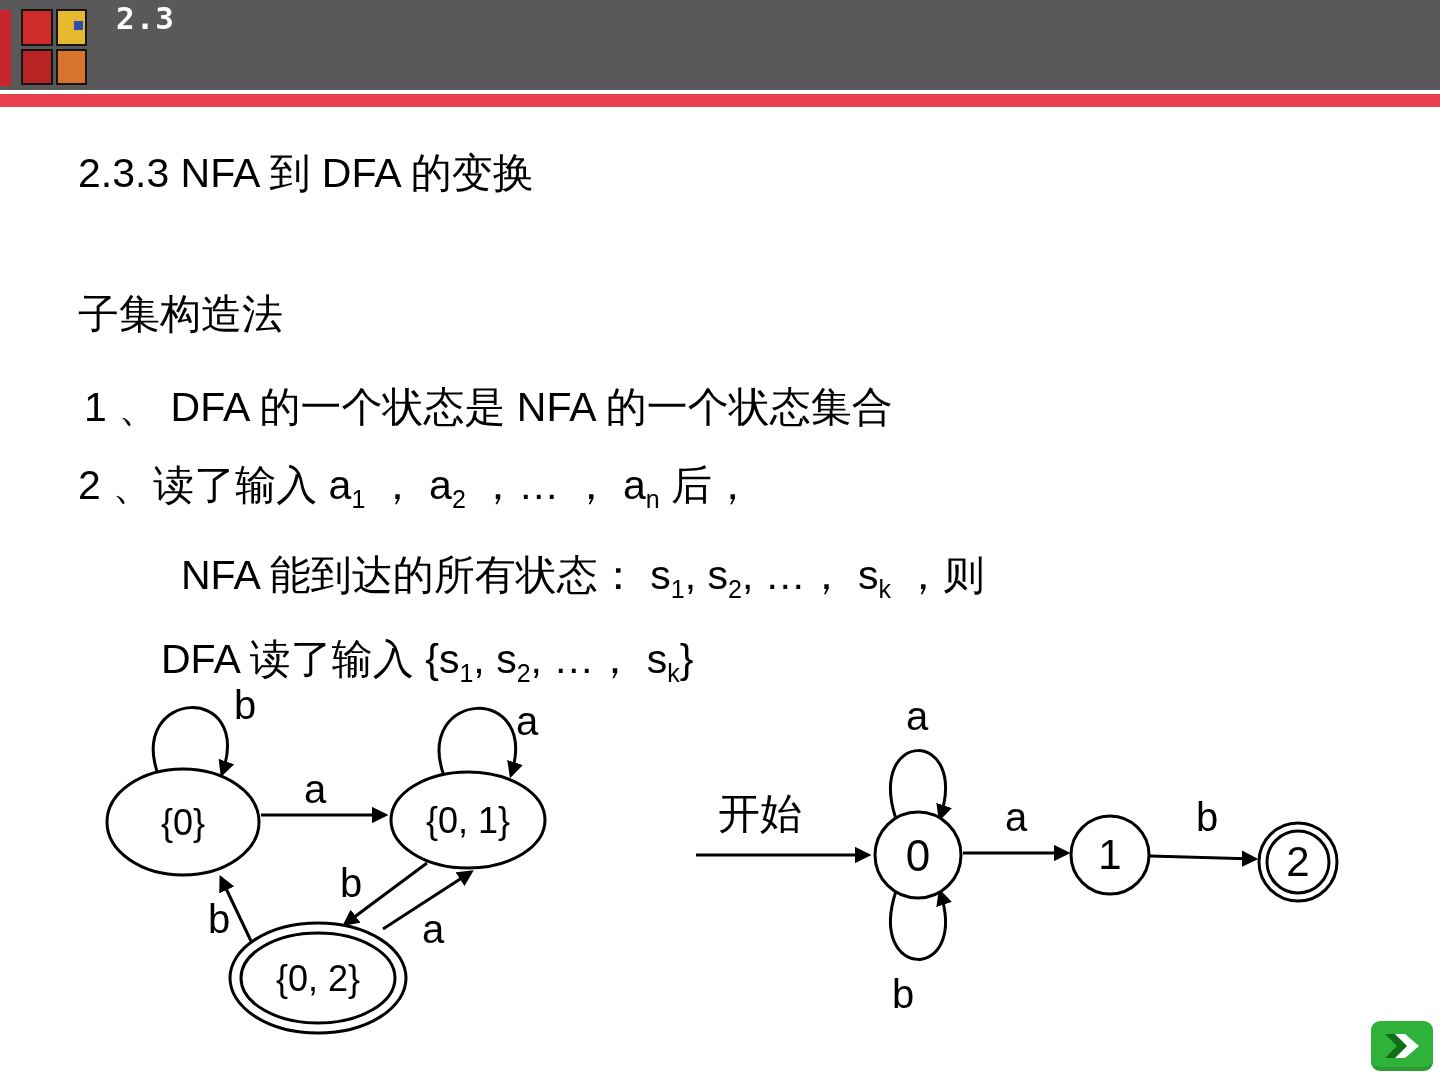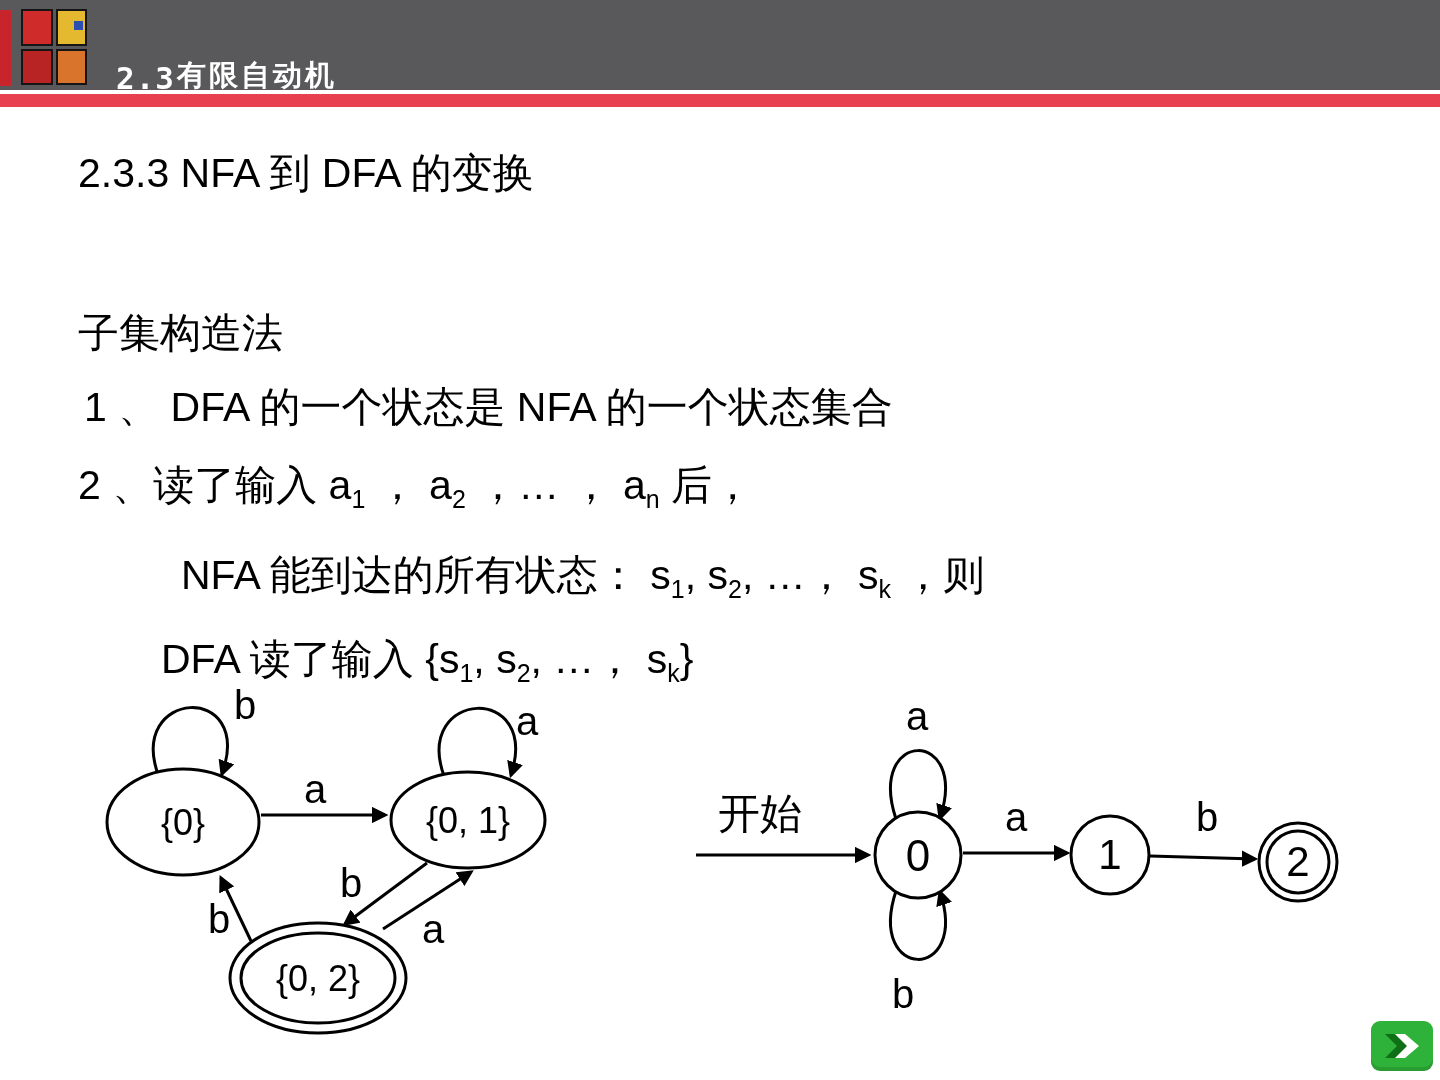--- a/index.html
+++ b/index.html
@@ -14,28 +14,28 @@
   .accent-stripe { position:absolute; left:0; top:94px; width:1440px; height:13px; background:#e8404f; }
   .logo-edge { position:absolute; left:0; top:10px; width:11px; height:76px; background:#c8242c; z-index:3; }
   .logo { position:absolute; left:21px; top:9px; width:66px; height:76px; z-index:3;
           display:grid; grid-template-columns:1fr 1fr; grid-template-rows:1fr 1fr; gap:3px; }
   .logo > div { border:2px solid #151515; }
   .lg-tl { background:#cf2b2b; }
   .lg-tr { background:#e5b92f; position:relative; }
   .lg-tr::after { content:""; position:absolute; right:2px; top:10px; width:9px; height:9px; background:#2b4fae; }
   .lg-bl { background:#b82424; }
   .lg-br { background:#d8742c; }
-  .header-title { position:absolute; left:116px; top:0; height:96px; display:flex; align-items:flex-end; gap:2px; color:#fff; z-index:2; }
+  .header-title { position:absolute; left:116px; top:0; height:96px; display:flex; align-items:flex-start; gap:11px; color:#fff; z-index:2; }
   .hnum { font-family:"DejaVu Sans Mono","Liberation Mono",monospace; font-weight:bold; font-size:31px; letter-spacing:1px; }
   .htext { font-size:29px; font-weight:bold; letter-spacing:3px; }
 
   
   .slide-title { position:absolute; left:78px; top:146px; font-size:41px; white-space:nowrap;text-align:center; }
   .line { position:absolute; font-size:41px; white-space:nowrap; }
-  .l-subset { left:78px; top:306px; }
+  .l-subset { left:78px; top:287px; }
   .l1 { left:84px; top:380px; }
   .l2 { left:78px; top:458px; }
   .l3 { left:161px; top:548px;margin-left:20px; }
   .l4 { left:161px; top:632px; }
   .line sub { font-size:25px; }
 
   
   .dfa-svg { position:absolute; left:75px; top:675px; }
   .nfa-svg { position:absolute; left:680px; top:678px; }
   svg text { font-family:"Liberation Sans","DejaVu Sans",sans-serif; fill:#000; }
@@ -52,21 +52,20 @@
 <div class="accent-stripe"></div>
 <div class="logo-edge"></div>
 <div class="logo">
   <div class="lg-tl"></div>
   <div class="lg-tr"></div>
   <div class="lg-bl"></div>
   <div class="lg-br"></div>
 </div>
 <div class="header-title">
   <span class="hnum">2.3</span>
-  <span class="htext">有限自动机</span>
 </div>
 
 <div class="slide-title">2.3.3 NFA 到 DFA 的变换</div>
 
 <div class="line l-subset">子集构造法</div>
 
 <div class="line l1">1 、 DFA 的一个状态是 NFA 的一个状态集合</div>
 
 <div class="line l2"><span>2 、读了输入 a</span><sub>1</sub><span> ， a</span><sub>2</sub><span> ，… ， a</span><sub>n</sub><span> 后，</span></div>
 

